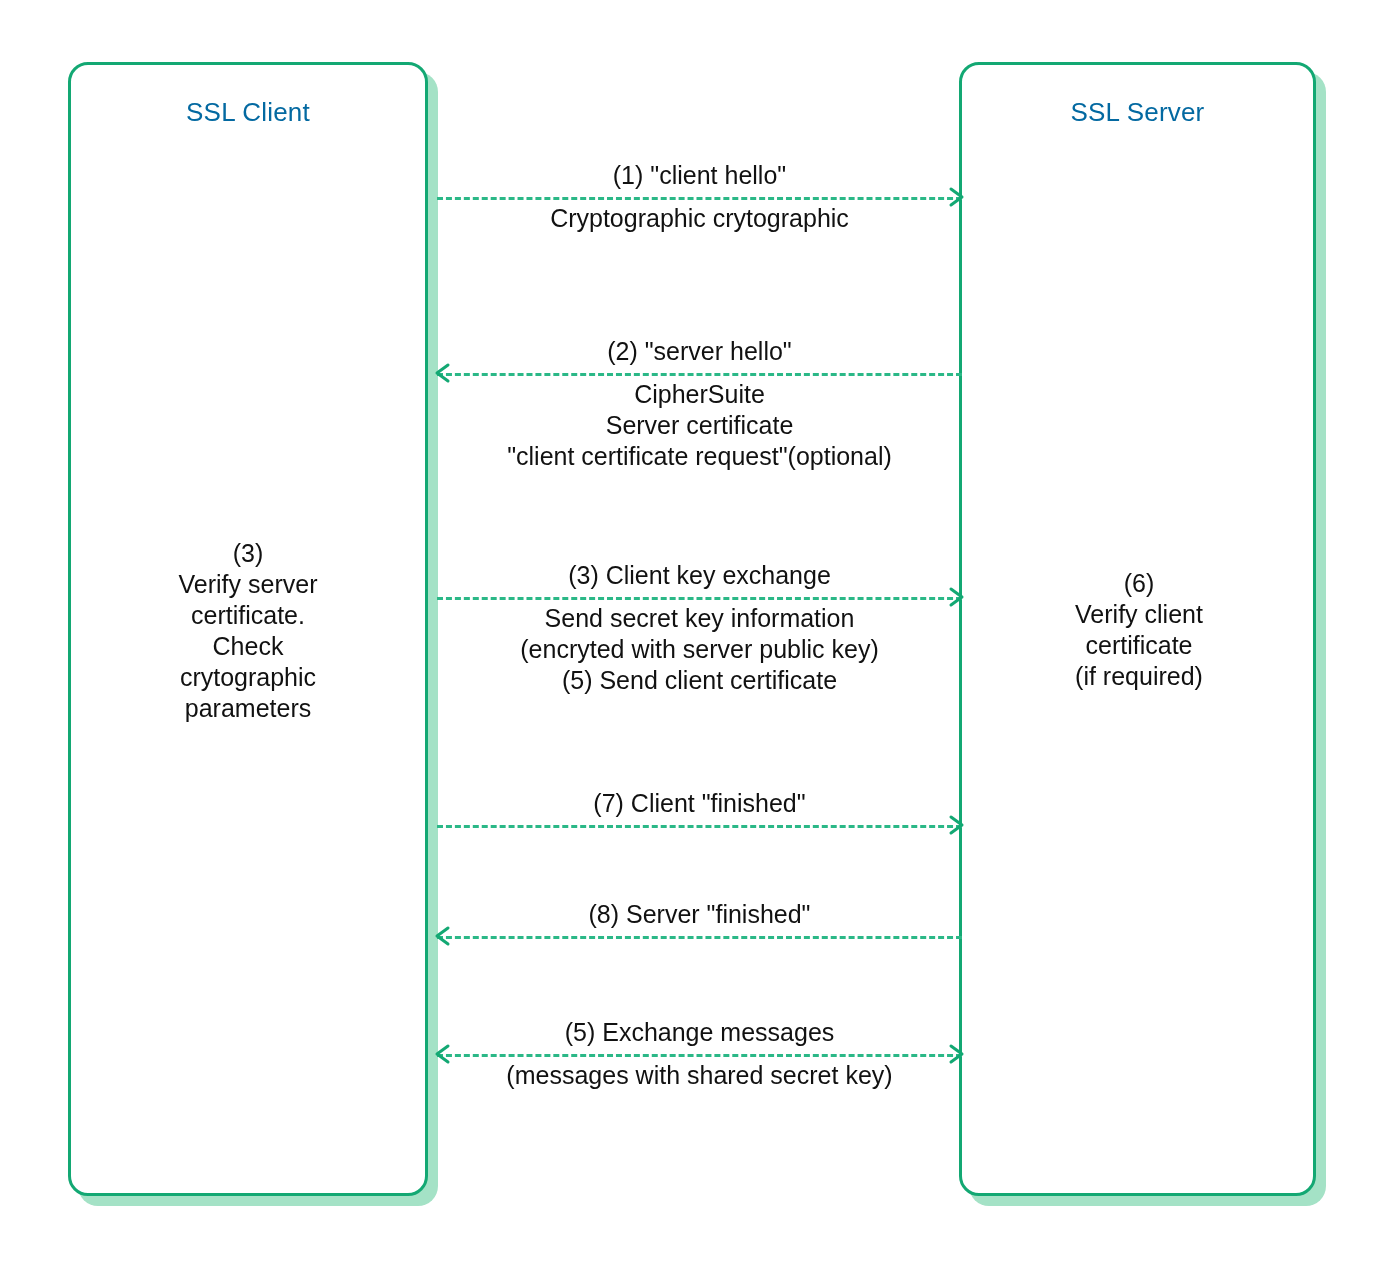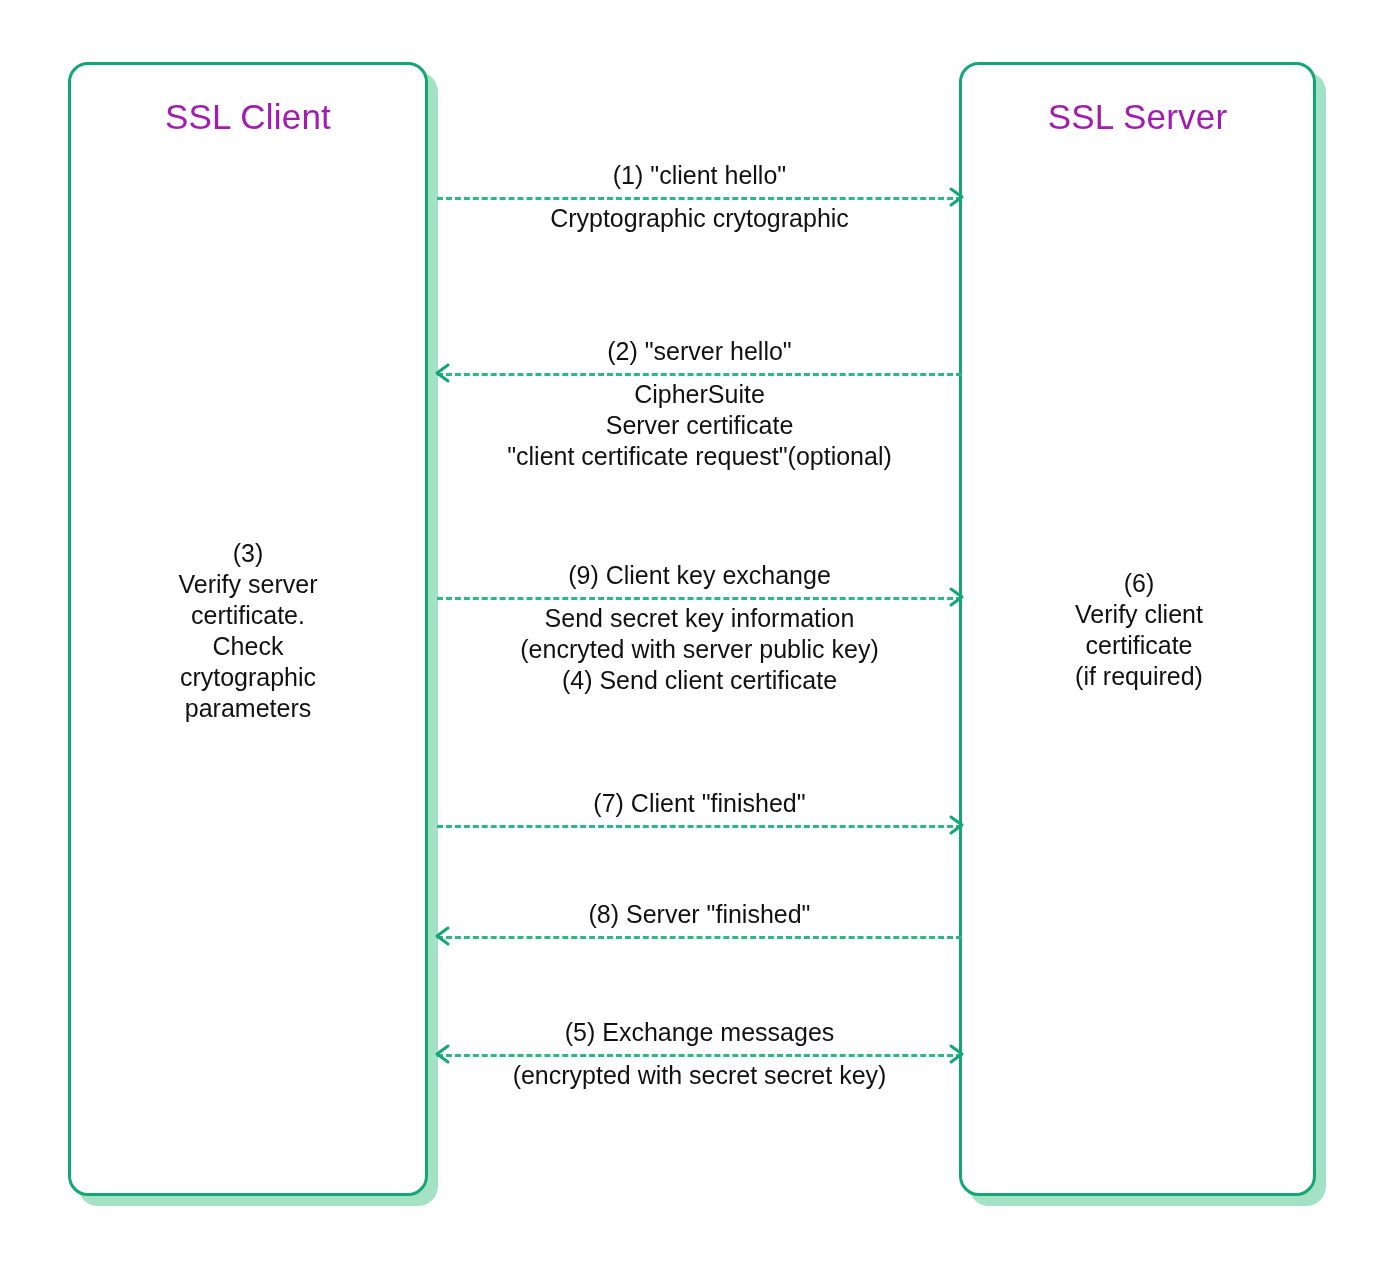--- a/index.html
+++ b/index.html
@@ -32,22 +32,22 @@
     position: absolute;
     box-sizing: border-box;
     background: #a4e2c6;
     border-radius: 20px;
   }
   .party-title {
     position: absolute;
     left: 0;
     right: 0;
     text-align: center;
-    color: #a21caf;
-    font-size: 35px;
+    color: #0369a1;
+    font-size: 26px;
     font-weight: 400;
     letter-spacing: 0.2px;
     white-space: nowrap;
   }
 
   
   .party-note {
     position: absolute;
     text-align: center;
     color: #111111;
@@ -139,30 +139,30 @@
       <svg viewBox="0 0 18 22">
           <path d="M14 3 L3 11 L14 19" fill="none" stroke="#13a873" stroke-width="3" stroke-linecap="round" stroke-linejoin="round"></path>
         </svg>
     </div>
     <div class="msg-label msg-below">CipherSuite
 Server certificate
 "client certificate request"(optional)</div>
   </div>
 
   <div class="msg" style="left:437px; top:597px; width:525px; height:0;">
-    <div class="msg-label msg-above">(9)  Client key exchange</div>
+    <div class="msg-label msg-above">(3)  Client key exchange</div>
     <div class="msg-line"></div>
     <div class="arrowhead right">
       <svg viewBox="0 0 18 22">
           <path d="M4 3 L15 11 L4 19" fill="none" stroke="#13a873" stroke-width="3" stroke-linecap="round" stroke-linejoin="round"></path>
         </svg>
     </div>
     <div class="msg-label msg-below">Send secret key information
 (encryted with server public key)
-(4)  Send client certificate</div>
+(5)  Send client certificate</div>
   </div>
 
   <div class="msg" style="left:437px; top:825px; width:525px; height:0;">
     <div class="msg-label msg-above">(7)  Client "finished"</div>
     <div class="msg-line"></div>
     <div class="arrowhead right">
       <svg viewBox="0 0 18 22">
           <path d="M4 3 L15 11 L4 19" fill="none" stroke="#13a873" stroke-width="3" stroke-linecap="round" stroke-linejoin="round"></path>
         </svg>
     </div>
@@ -184,16 +184,16 @@
     <div class="arrowhead left">
       <svg viewBox="0 0 18 22">
           <path d="M14 3 L3 11 L14 19" fill="none" stroke="#13a873" stroke-width="3" stroke-linecap="round" stroke-linejoin="round"></path>
         </svg>
     </div>
     <div class="arrowhead right">
       <svg viewBox="0 0 18 22">
           <path d="M4 3 L15 11 L4 19" fill="none" stroke="#13a873" stroke-width="3" stroke-linecap="round" stroke-linejoin="round"></path>
         </svg>
     </div>
-    <div class="msg-label msg-below">(encrypted with secret secret key)</div>
+    <div class="msg-label msg-below">(messages with shared secret key)</div>
   </div>
 
 </div>
 
 </body></html>

